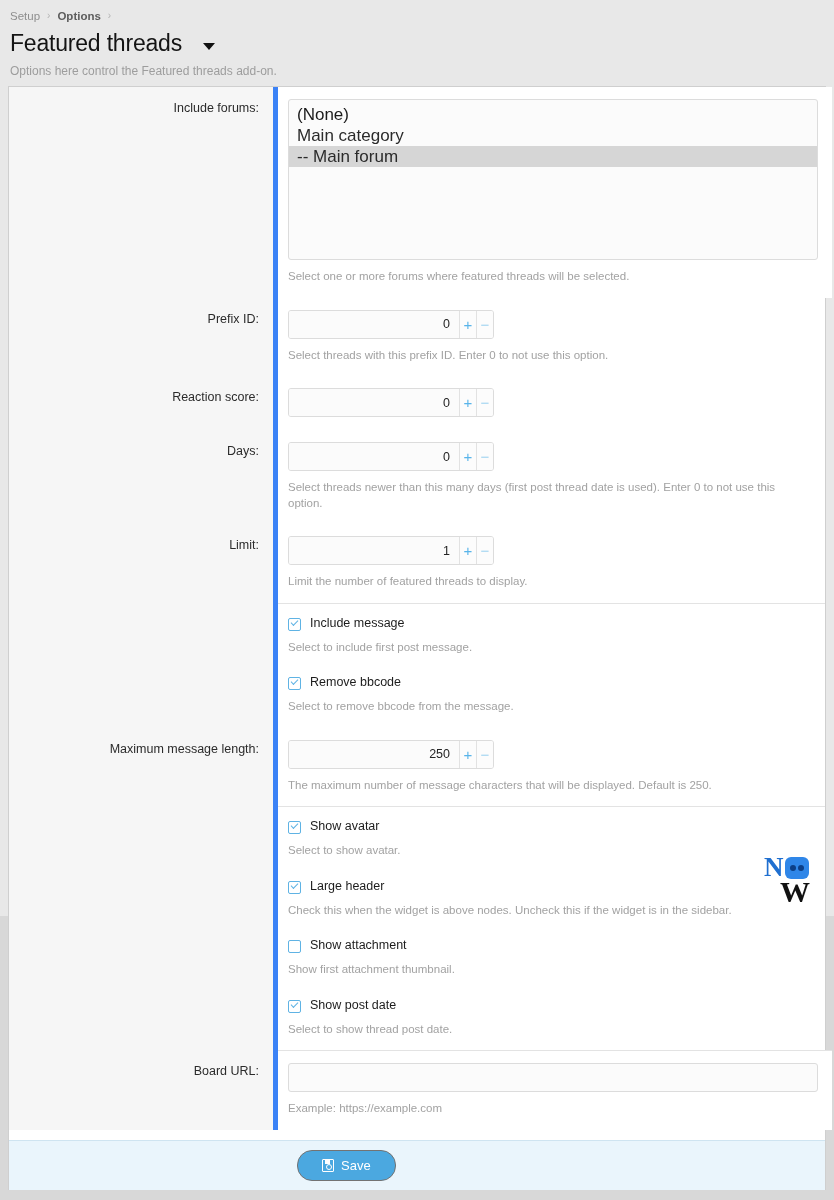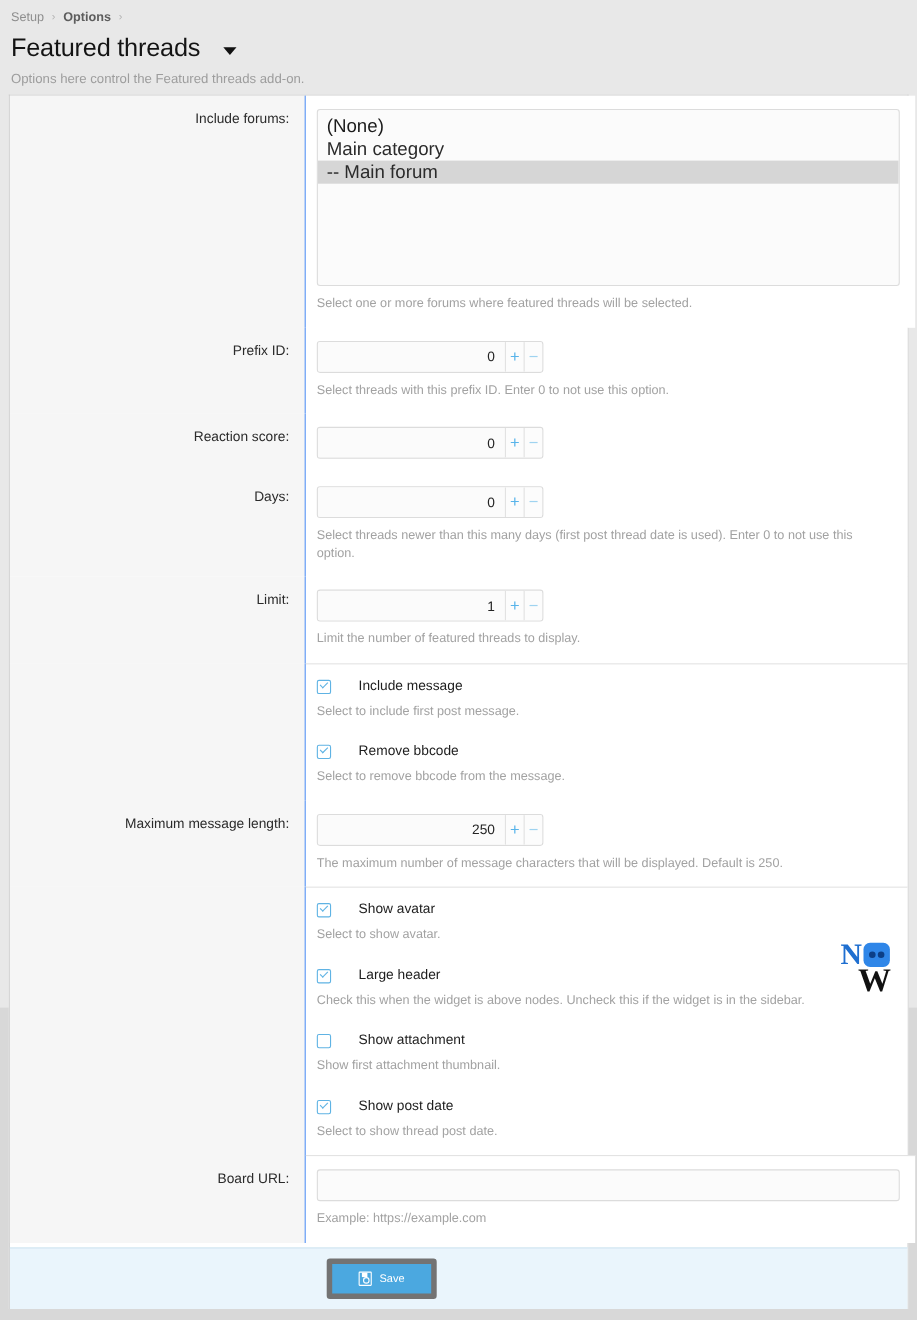--- a/index.html
+++ b/index.html
@@ -52,21 +52,21 @@
     border: 1px solid #cfcfcf;
     border-bottom: none;
     display: flex; flex-direction: column;
   }
   .form-body { flex: 1 1 auto; position: relative; }
 
   .row { display: flex; align-items: stretch; }
   .row-label {
     width: 269px; flex: 0 0 269px;
     background: #f6f6f6;
-    border-right: 1px solid #3b82f6;
+    border-right: 5px solid #3b82f6;
     text-align: right;
     padding: 14px 14px 0 10px;
     font-size: 12.5px; color: #2b2b2b;
   }
   .row-label.blank { padding-top: 0; }
   .row-field {
     flex: 1 1 auto; background: #fff;
     padding: 12px 14px 13px 10px;
   }
   .row-field.sep-top { border-top: 1px solid #e3e3e3; }
@@ -111,21 +111,21 @@
   
   .text-input {
     width: 530px; height: 29px;
     border: 1px solid #dcdcdc; border-radius: 3px;
     background: #fbfbfb; padding: 0 8px;
     font-family: "Liberation Sans", sans-serif;
     font-size: 12.5px; color: #242424; outline: none;
   }
 
   
-  .check-row { display: flex; align-items: flex-start; gap: 25px; }
+  .check-row { display: flex; align-items: flex-start; gap: 9px; }
   .cbox {
     width: 13px; height: 13px; flex: 0 0 13px; margin-top: 2px;
     border: 1px solid #5fb3e4; border-radius: 2px;
     background: #fff; position: relative;
   }
   .cbox.checked::after {
     content: ""; position: absolute;
     left: 2px; top: 1px; width: 6px; height: 3px;
     border-left: 1.6px solid #5fb3e4;
     border-bottom: 1.6px solid #5fb3e4;
@@ -138,22 +138,22 @@
   
   .form-footer {
     flex: 0 0 auto;
     background: #eaf5fc;
     border-top: 1px solid #cfe4f1;
     padding: 9px 10px;
     display: flex; justify-content: flex-start;
   }
   .save-btn {
     margin-left: 278px;
-    background: #4ba8e0; border: 5px solid #737373; border-radius: 3px;
-    color: #fff; font-size: 10px;
+    background: #4ba8e0; border: 1px solid #737373; border-radius: 15px;
+    color: #fff; font-size: 13px;
     padding: 7px 24px; cursor: pointer;
     display: inline-flex; align-items: center; gap: 7px;
     font-family: "Liberation Sans", sans-serif;
   }
   .save-icon {
     width: 12px; height: 13px;
     border: 1.4px solid #fff; border-radius: 1px;
     position: relative; flex: 0 0 12px;
   }
   .save-icon::before {

